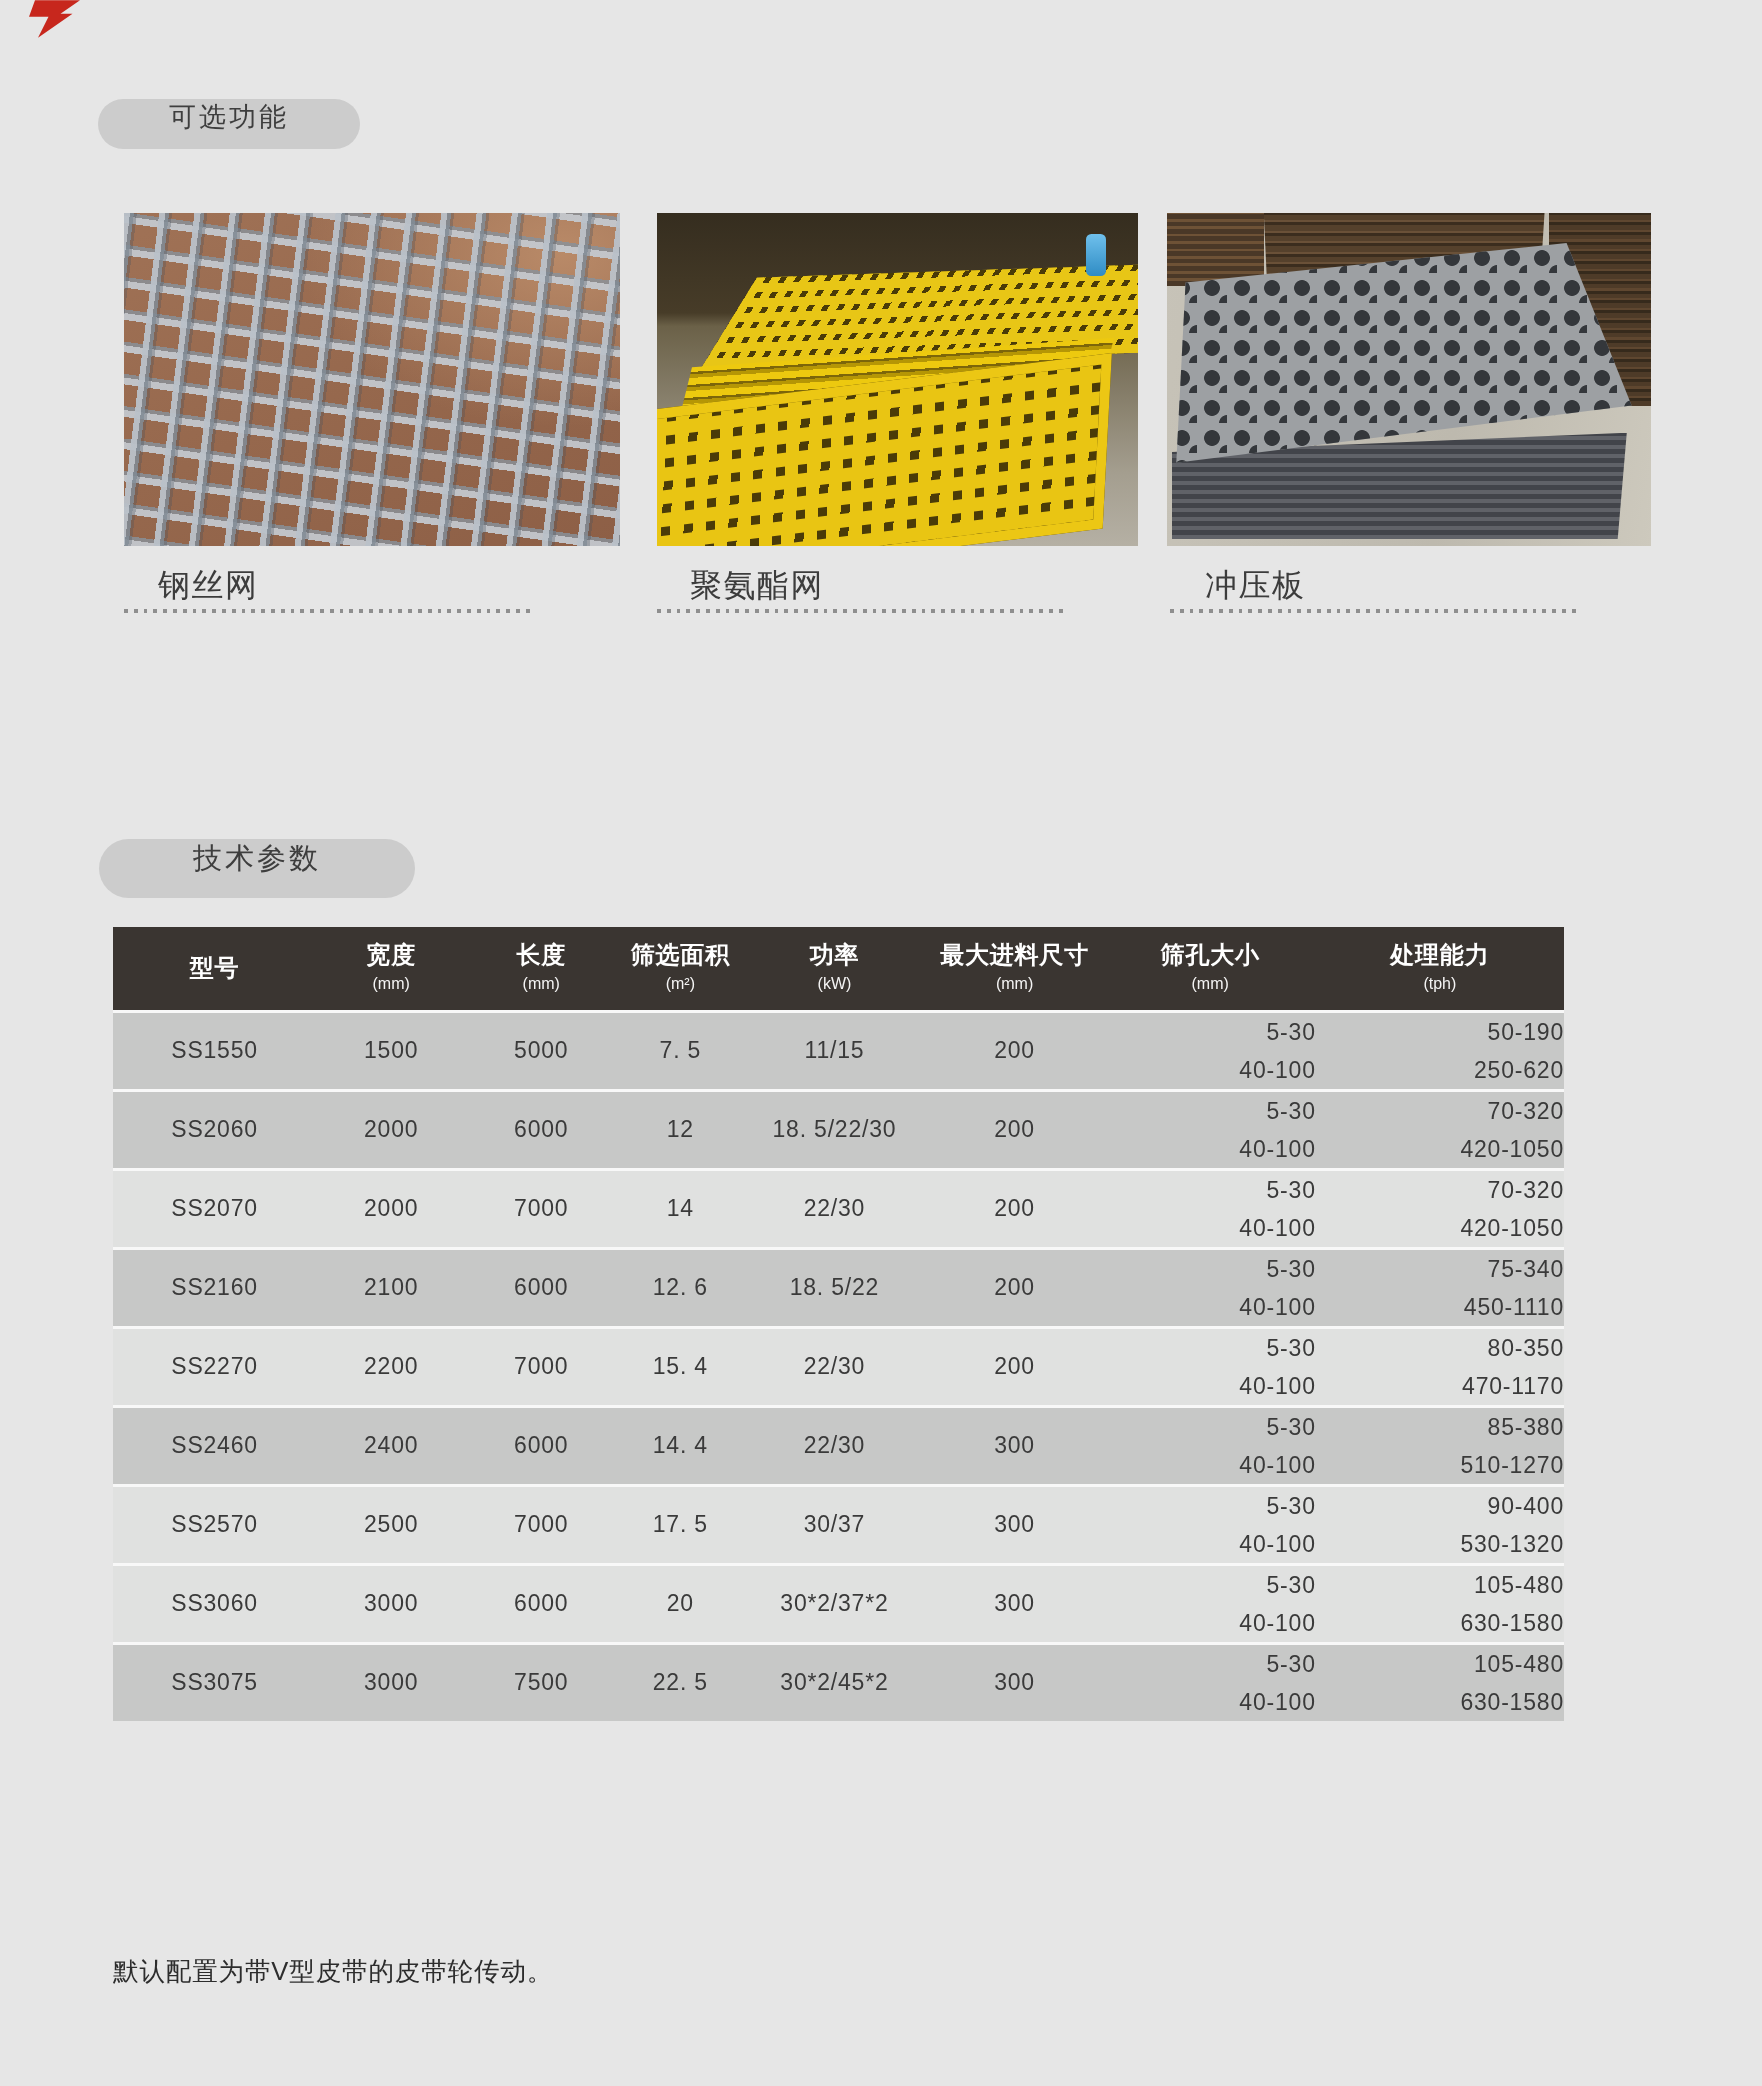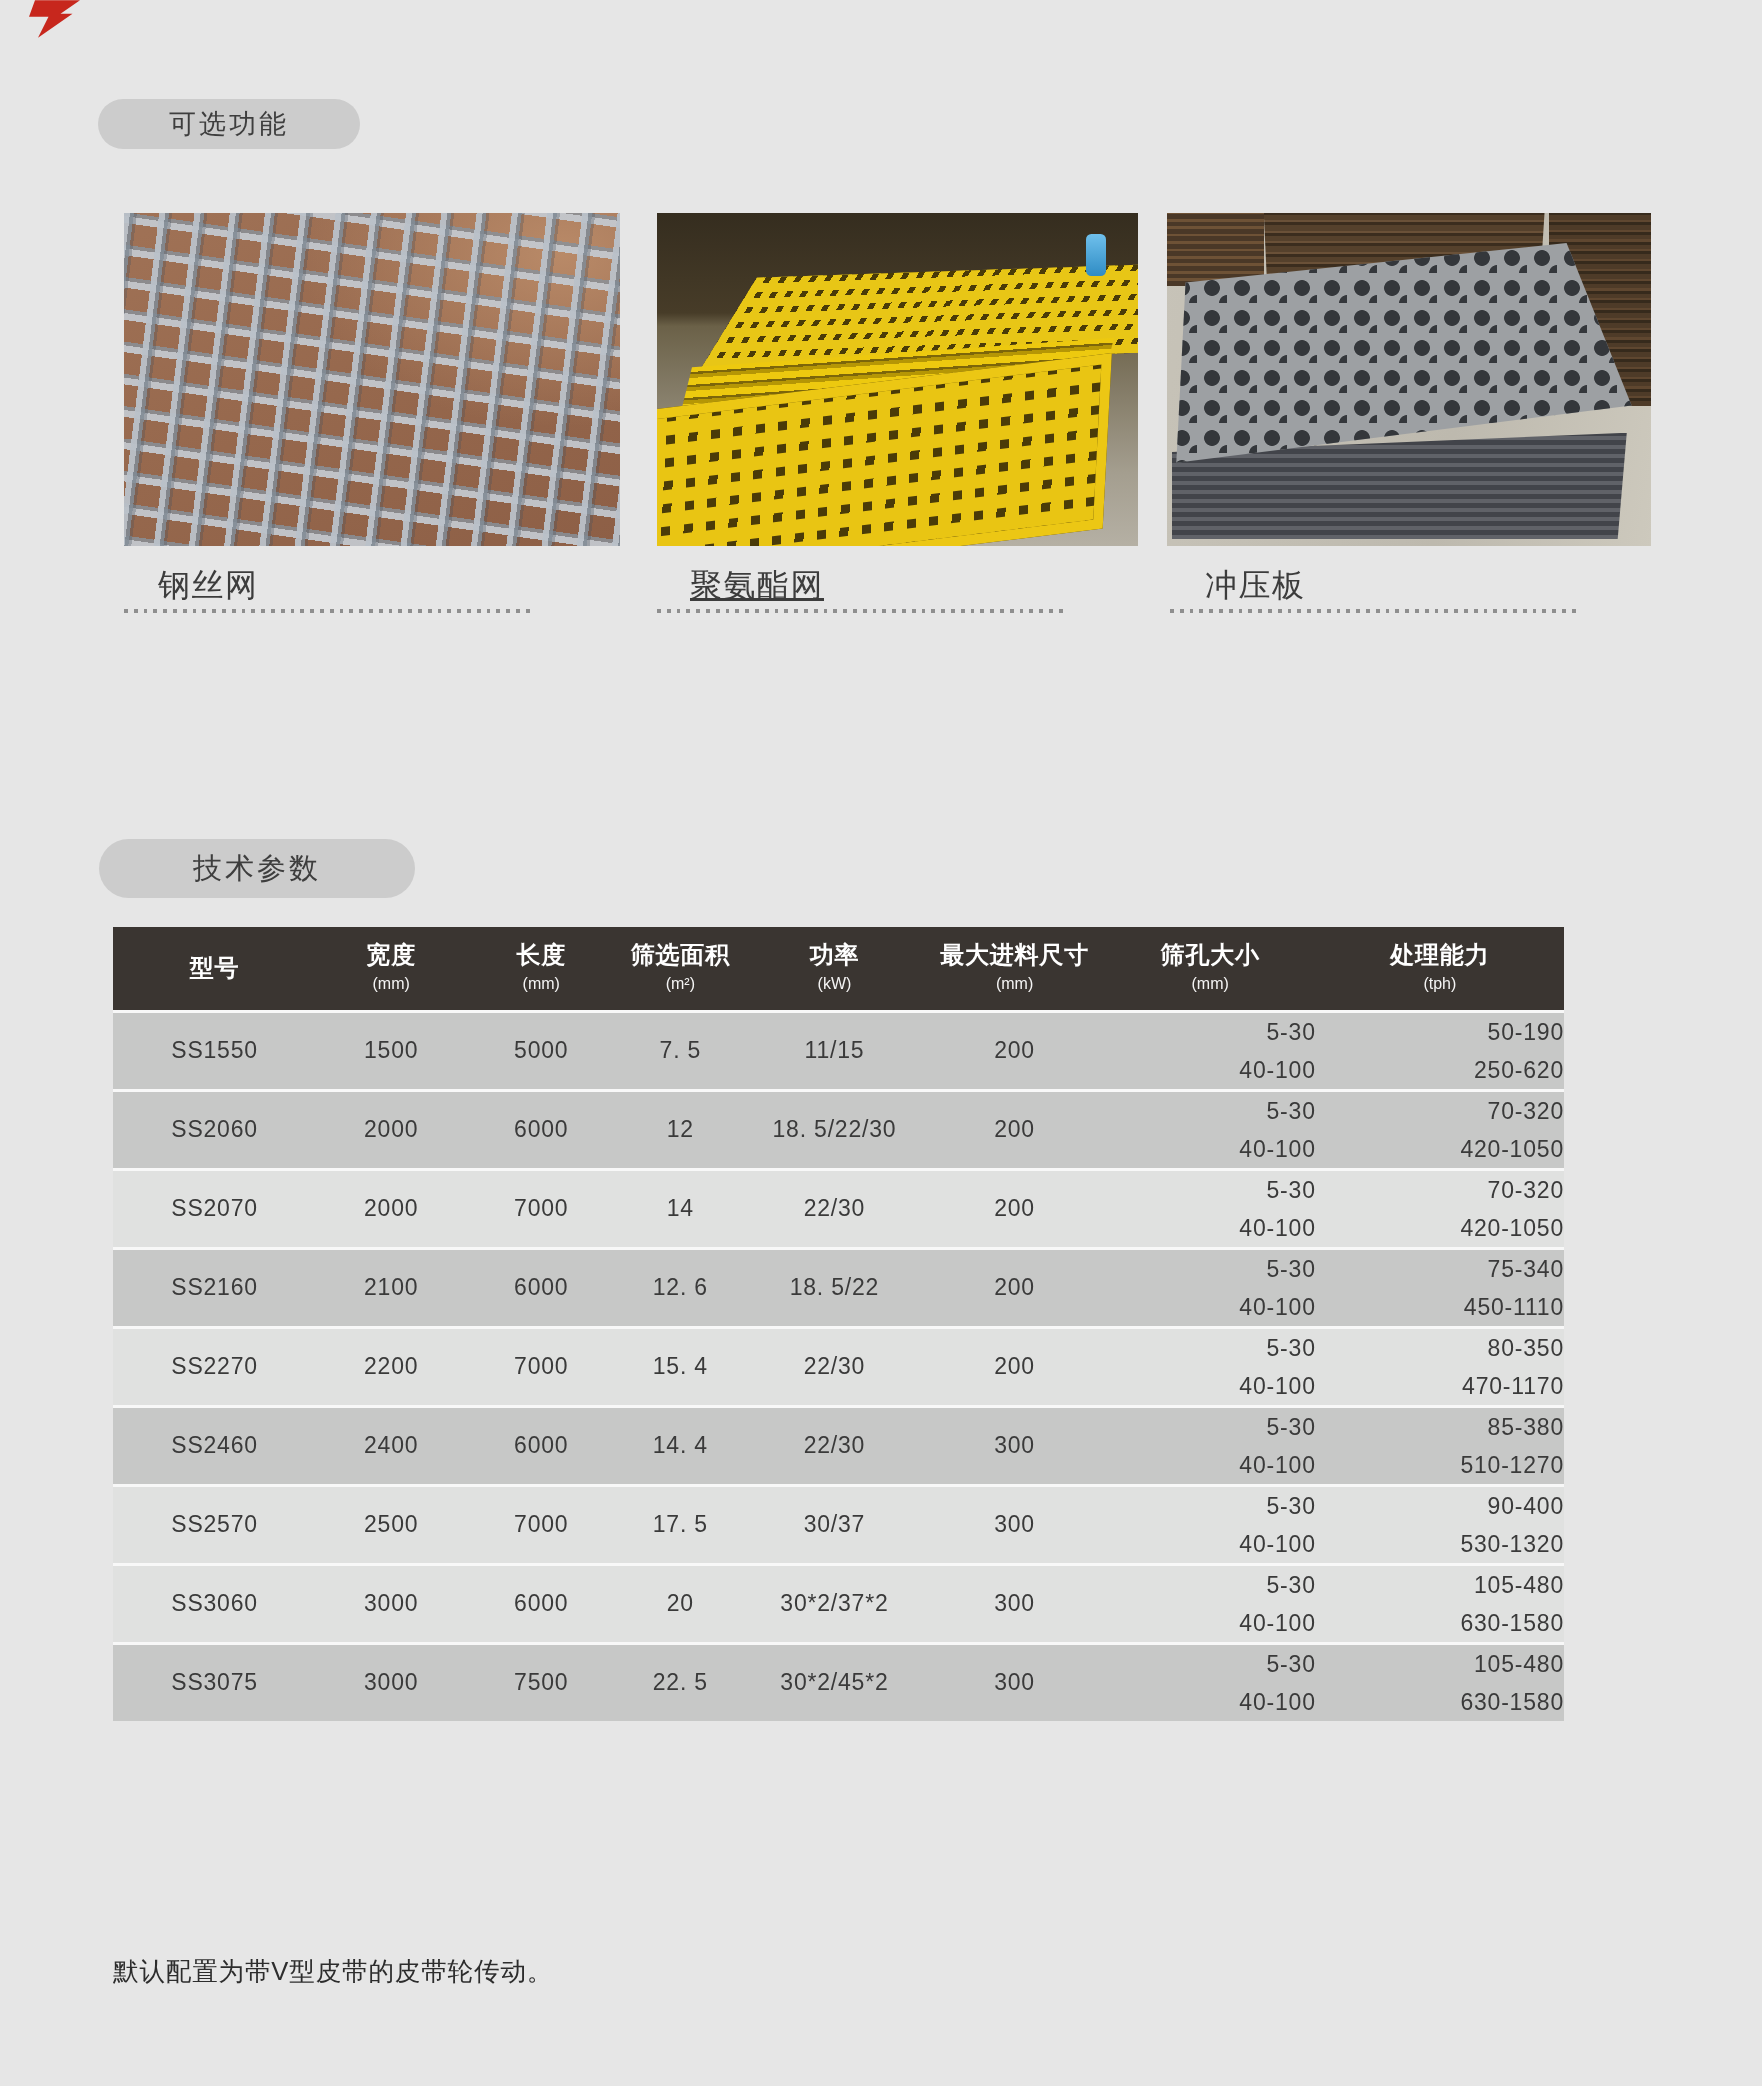--- a/index.html
+++ b/index.html
@@ -14,21 +14,21 @@
     width:1763px;height:2087px;background:var(--bg);
     font-family:"Liberation Sans","DejaVu Sans",sans-serif;position:relative;overflow:hidden;
   }
   .page{position:absolute;inset:0;}
 
   
   .corner-mark{position:absolute;left:29px;top:0;width:51px;height:38px;}
 
   
   .badge{
-    position:absolute;background:var(--badge-bg);display:flex;align-items:center;justify-content:center;
+    position:absolute;background:var(--badge-bg);display:flex;align-items:flex-start;justify-content:center;
     color:var(--badge-text);font-family:Liberation Sans, sans-serif;letter-spacing:3px;
   }
   .badge1{left:98px;top:99px;width:262px;height:50px;border-radius:25.6px;font-size:27px;}
   .badge2{left:99px;top:839px;width:316px;height:59px;border-radius:30px;font-size:29px;}
 
   
   .photo{position:absolute;top:213px;height:333px;overflow:hidden;background:#777;}
   .photo1{left:124px;width:496px;
     background:
       repeating-linear-gradient(97deg, rgba(186,193,201,.95) 0 6px, rgba(128,138,148,.88) 6px 9.8px, rgba(70,80,92,.30) 9.8px 12.8px, rgba(0,0,0,0) 12.8px 35px),
@@ -62,21 +62,21 @@
     background:repeating-linear-gradient(0deg,#606268 0 4.5px,#42444a 4.5px 9px);}
   .p3-plate{position:absolute;left:0;top:9%;width:96%;height:66%;
     clip-path:polygon(4% 18%,86% 0,100% 74%,2% 100%);
     background-color:#9da0a3;
     background-image:radial-gradient(circle at 15px 15px,#34373b 0 7.5px,rgba(0,0,0,0) 8.3px),
                      radial-gradient(circle at 30px 30px,#34373b 0 7.5px,rgba(0,0,0,0) 8.3px);
     background-size:30px 30px;}
 
   
   .caption{position:absolute;top:564px;font-size:32px;color:#3c3c3c;letter-spacing:1.5px;margin-left:32px;}
-  .cap1{left:126px;} .cap2{left:658px;text-decoration:underline;} .cap3{left:1173px;}
+  .cap1{left:126px;} .cap2{left:658px;} .cap3{left:1173px;}
   .dotline{position:absolute;top:609px;width:410px;height:3.8px;
     background:repeating-linear-gradient(90deg,var(--dot) 0 3.8px,rgba(0,0,0,0) 3.8px 9.8px);}
   .dl1{left:124px;} .dl2{left:657px;} .dl3{left:1170px;}
 
   
   .spec-table{position:absolute;left:113px;top:927px;width:1451px;border-collapse:collapse;table-layout:fixed;}
   .spec-table thead th{
     background:var(--header-bg);color:var(--header-text);height:84px;font-weight:normal;
     vertical-align:middle;padding:0;text-align:center;
   }

